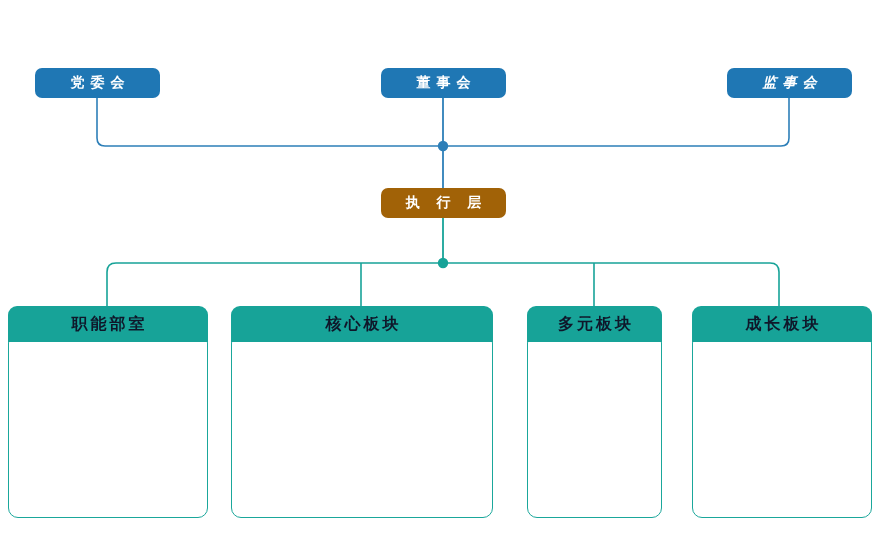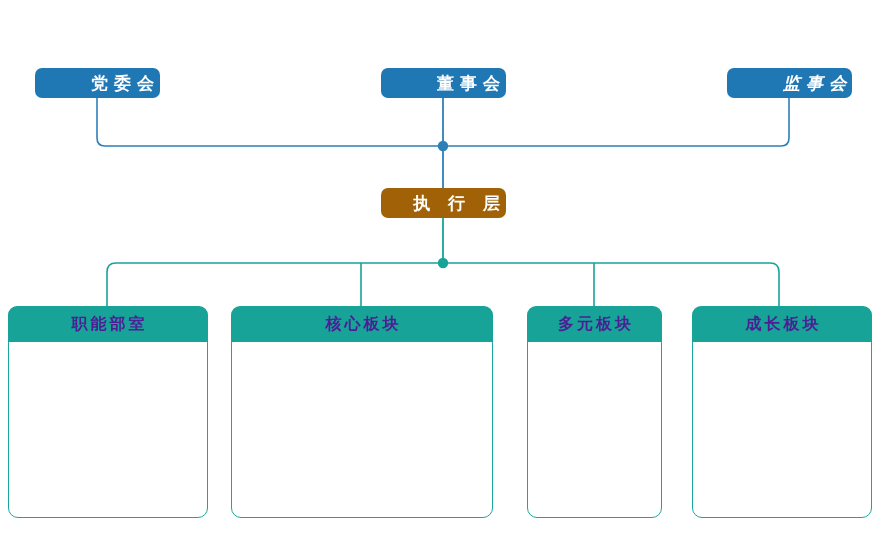--- a/index.html
+++ b/index.html
@@ -8,36 +8,36 @@
     background:#ffffff;
     font-family:"DejaVu Sans","Liberation Sans",sans-serif;
     overflow:hidden;
     position:relative;
   }
   #stage{position:absolute;left:0;top:0;width:885px;height:556px;}
   svg.connectors{position:absolute;left:0;top:0;width:885px;height:556px;pointer-events:none;}
 
   .node{
     position:absolute;
-    display:flex;align-items:center;justify-content:flex-end;
+    display:flex;align-items:center;justify-content:center;
     border-radius:7px;
     color:#ffffff;
     letter-spacing:6px;
     text-indent:6px;
-    font-size:17px;
+    font-size:14px;
     font-weight:700;
     box-sizing:border-box;
   }
   .node.blue{background:#1f77b4;}
   .node.teal{background:#a16207;}
 
   .block{position:absolute;box-sizing:border-box;}
   .block-head{
     position:absolute;left:0;top:0;width:100%;height:36px;
-    background:#17a398;color:#4c1d95;
+    background:#17a398;color:#0f172a;
     border-radius:9px 9px 0 0;
     display:flex;align-items:center;justify-content:center;
     font-size:16px;font-weight:700;letter-spacing:3px;text-indent:3px;
     z-index:2;
   }
   .block-body{
     position:absolute;left:0;top:27px;width:100%;
     background:#ffffff;
     border:1.4px solid #1aa79b;
     border-radius:10px;

